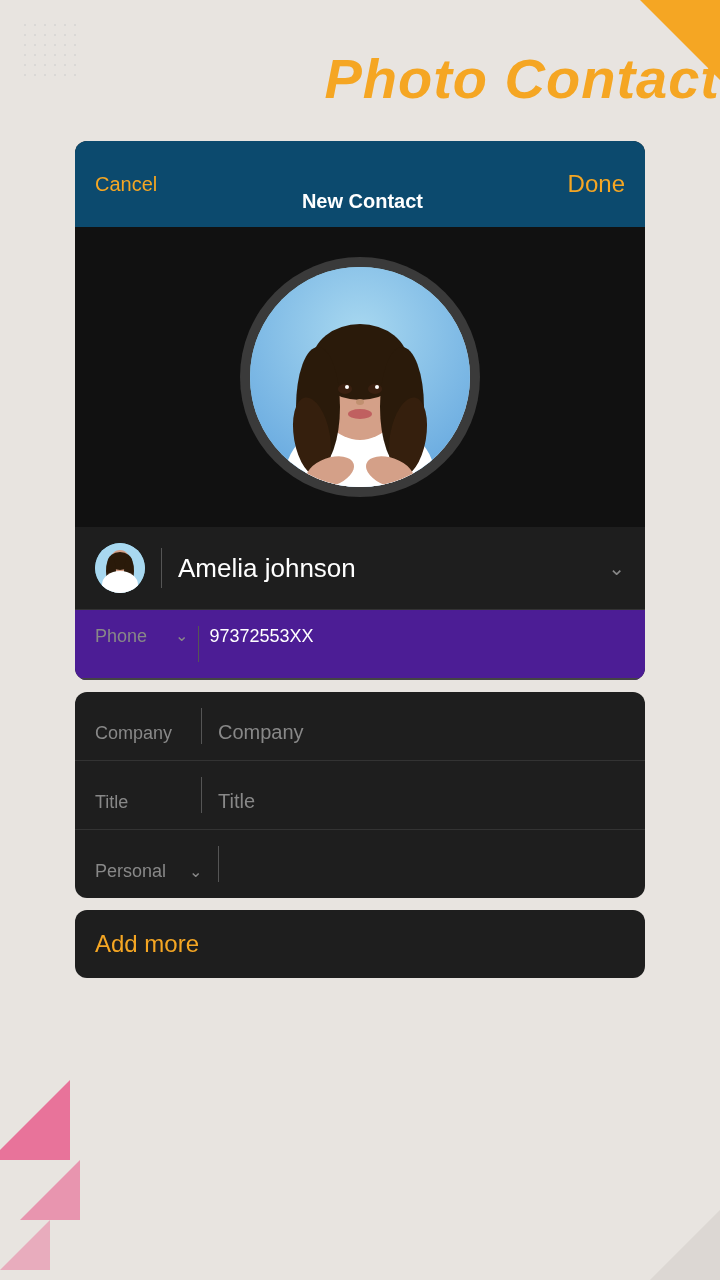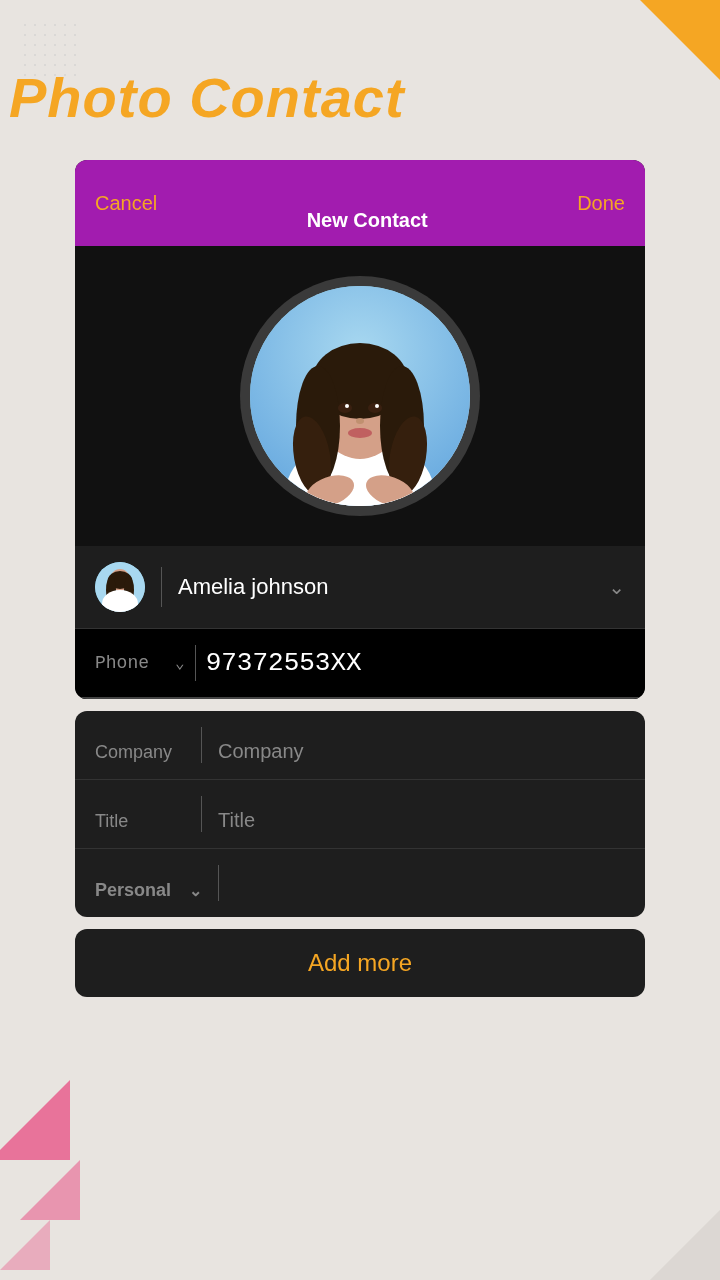--- a/index.html
+++ b/index.html
@@ -79,24 +79,23 @@
       left: 20px;
       width: 60px;
       height: 60px;
       background-image: radial-gradient(circle, #ccc 1.5px, transparent 1.5px);
       background-size: 10px 10px;
       opacity: 0.5;
     }
 
     
     .header {
-      text-align: left;
-      padding-top: 65px;
+      text-align: right;
+      padding-top: 46px;
       padding-bottom: 20px;
-      margin-left: 9px;
     }
 
     .app-title {
       font-size: 56px;
       font-weight: 700;
       color: #f5a623;
       font-style: italic;
       letter-spacing: 1px;
     }
 
@@ -114,40 +113,40 @@
       border-radius: 12px;
       overflow: hidden;
     }
 
     
     .contact-header-bar {
       display: flex;
       justify-content: space-between;
       align-items: center;
       padding: 14px 20px;
-      background-color: #a21caf;
+      background-color: #0c4a6e;
     }
 
     .cancel-btn {
       color: #f5a623;
       font-size: 20px;
       font-weight: 500;
       cursor: pointer;
     }
 
     .new-contact-title {
       color: #ffffff;
       font-size: 20px;
       font-weight: 600;
       margin-top: 35px;
     }
 
     .done-btn {
       color: #f5a623;
-      font-size: 20px;
+      font-size: 24px;
       font-weight: 500;
       cursor: pointer;
     }
 
     
     .photo-area {
       background-color: #111;
       display: flex;
       justify-content: center;
       align-items: center;
@@ -206,38 +205,36 @@
 
     .divider-vertical {
       width: 1px;
       height: 40px;
       background-color: #555;
       flex-shrink: 0;
     }
 
     .name-text {
       color: #ffffff;
-      font-size: 22px;
+      font-size: 26px;
       flex: 1;
     }
 
     .chevron-down {
       color: #888;
       font-size: 20px;
     }
 
     
     .phone-row {
-      background-color: #000000;
-      display: flex;
-      align-items: center;
+      background-color: #4c1d95;
+      display: flex;
       padding: 16px 20px;
       gap: 10px;
       border-bottom: 2px solid #444;
-      font-family: Liberation Mono, monospace;
     }
 
     .phone-label {
       color: #888;
       font-size: 18px;
       min-width: 70px;
     }
 
     .phone-chevron {
       color: #888;
@@ -245,21 +242,21 @@
     }
 
     .phone-divider {
       width: 1px;
       height: 36px;
       background-color: #555;
     }
 
     .phone-number {
       color: #ffffff;
-      font-size: 26px;
+      font-size: 18px;
       flex: 1;
     }
 
     
     .second-card {
       margin: 12px 75px 0 75px;
       background-color: #1e1e1e;
       border-radius: 12px;
       overflow: hidden;
     }
@@ -267,21 +264,20 @@
     .field-row {
       display: flex;
       align-items: flex-end;
       padding: 16px 20px;
       gap: 16px;
       border-bottom: 1px solid #333;
     }
 
     .field-row:last-child {
       border-bottom: none;
-      font-weight: bold;
     }
 
     .field-label {
       color: #888;
       font-size: 18px;
       min-width: 90px;
     }
 
     .field-divider {
       width: 1px;
@@ -300,21 +296,21 @@
       display: flex;
       align-items: center;
       gap: 4px;
     }
 
     
     .add-more-container {
       margin: 12px 75px 0 75px;
       background-color: #1e1e1e;
       border-radius: 12px;
-      text-align: center;
+      text-align: left;
       padding: 20px;
     }
 
     .add-more-btn {
       color: #f5a623;
       font-size: 24px;
       font-weight: 500;
       cursor: pointer;
     }
 

